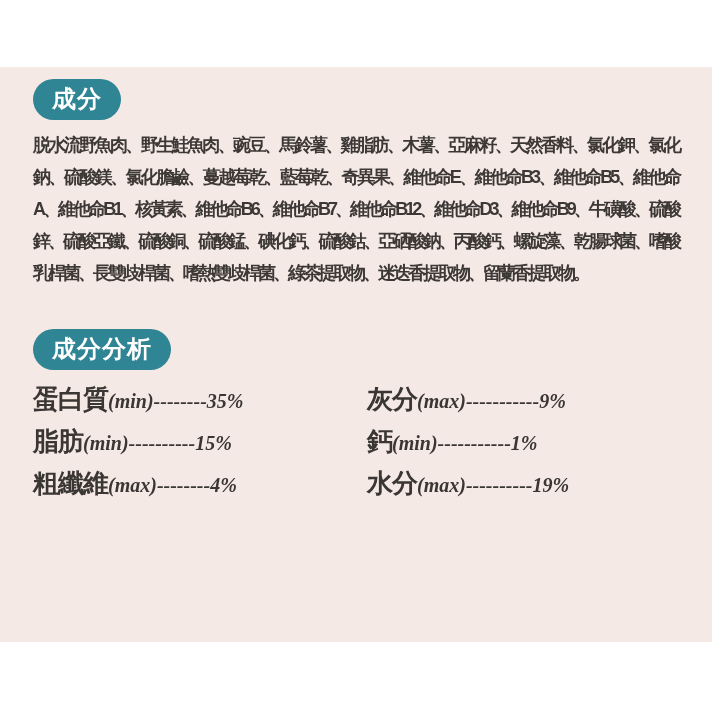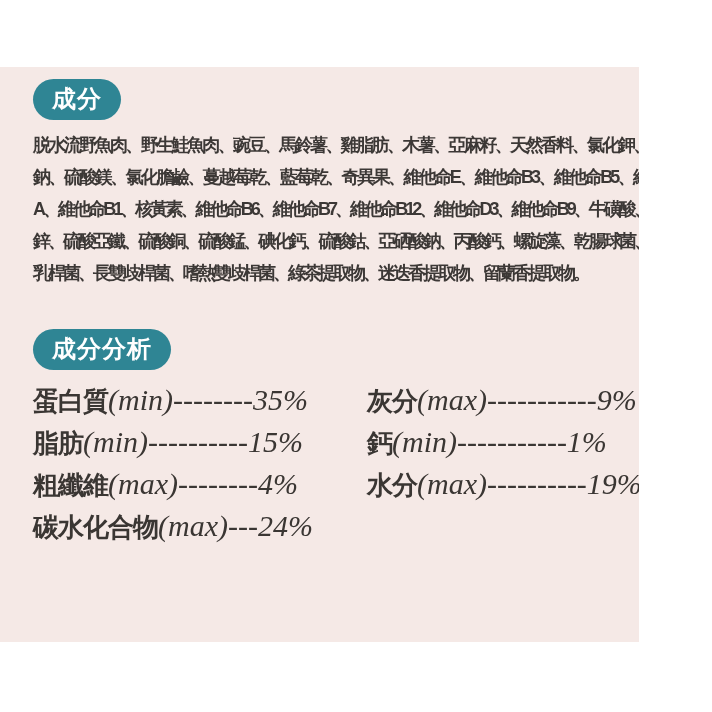--- a/index.html
+++ b/index.html
@@ -3,21 +3,21 @@
 <meta charset="utf-8">
 <style>
   * { margin: 0; padding: 0; box-sizing: border-box; }
   html, body {
     width: 712px;
     background: #ffffff;
     font-family: "Liberation Sans", sans-serif;
   }
   .canvas {
     position: relative;
-    width: 639px;
+    width: 712px;
     height: 712px;
     background: #ffffff;
     overflow: hidden;
   }
   .panel {
     position: absolute;
     left: 0;
     top: 67px;
     width: 712px;
     height: 575px;
@@ -64,22 +64,22 @@
   .analysis-row.col-left  { text-align: left; }
   .analysis-row.col-right { text-align: left; }
   .analysis-label {
     font-weight: 700;
     letter-spacing: -1px;
     font-family: "Liberation Sans", sans-serif;
   }
   .analysis-detail {
     font-family: "Liberation Serif", serif;
     font-style: italic;
-    font-weight: 400;
-    font-size: 30px;
+    font-weight: 700;
+    font-size: 20px;
     letter-spacing: 0px;
   }
 </style>
 </head>
 <body>
 
 <div class="canvas">
   <div class="panel">
 
     <div>
@@ -108,21 +108,18 @@
           <span class="analysis-label">鈣</span><span class="analysis-detail">(min)-----------1%</span>
         </div>
 
         <div class="analysis-row col-left">
           <span class="analysis-label">粗纖維</span><span class="analysis-detail">(max)--------4%</span>
         </div>
 
         <div class="analysis-row col-left">
           <span class="analysis-label">水分</span><span class="analysis-detail">(max)----------19%</span>
         </div>
-        <div class="analysis-row col-right">
-          <span class="analysis-label">碳水化合物</span><span class="analysis-detail">(max)---24%</span>
-        </div>
 
       </div>
     </div>
 
   </div>
 </div>
 
 </body></html>

